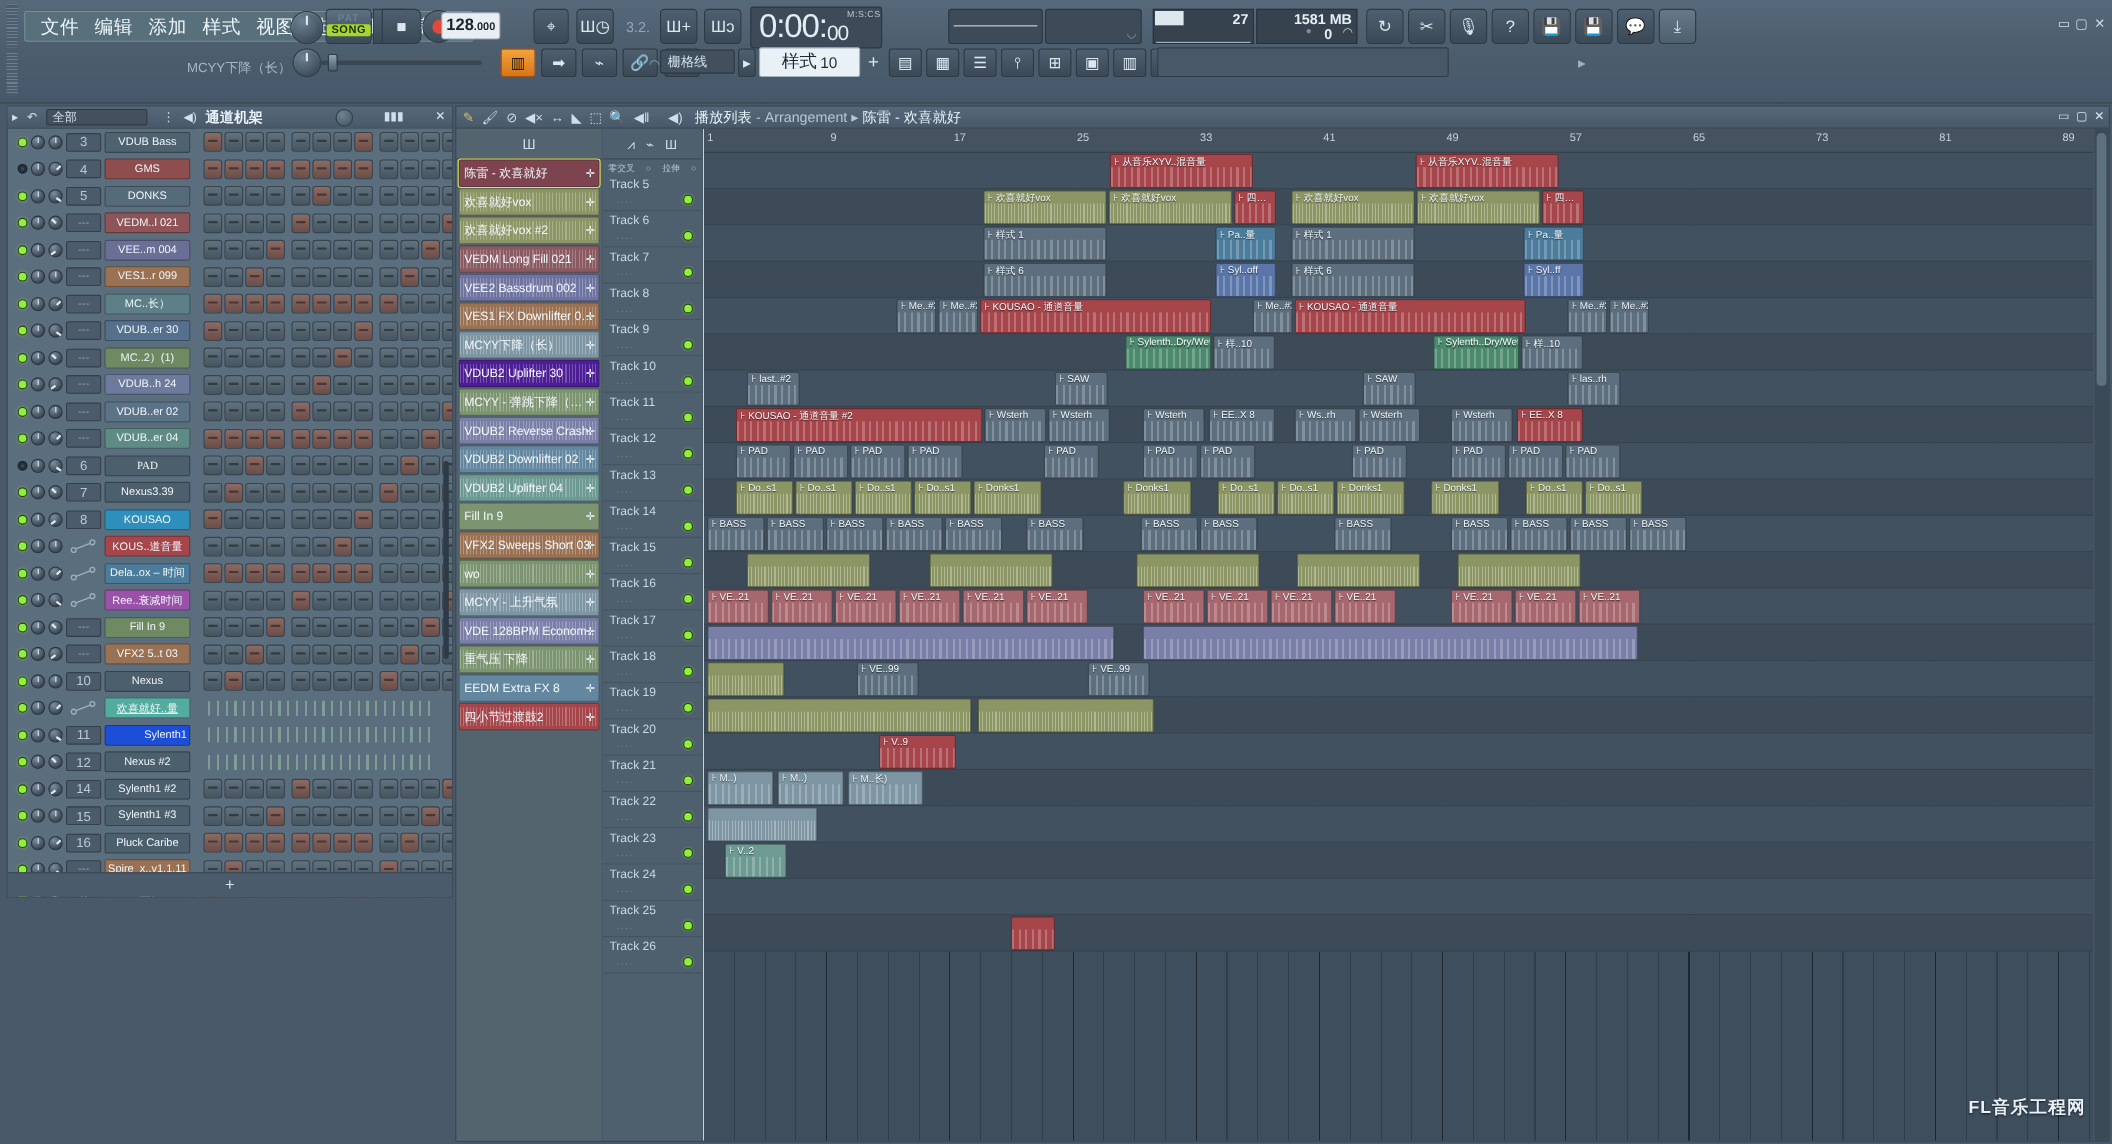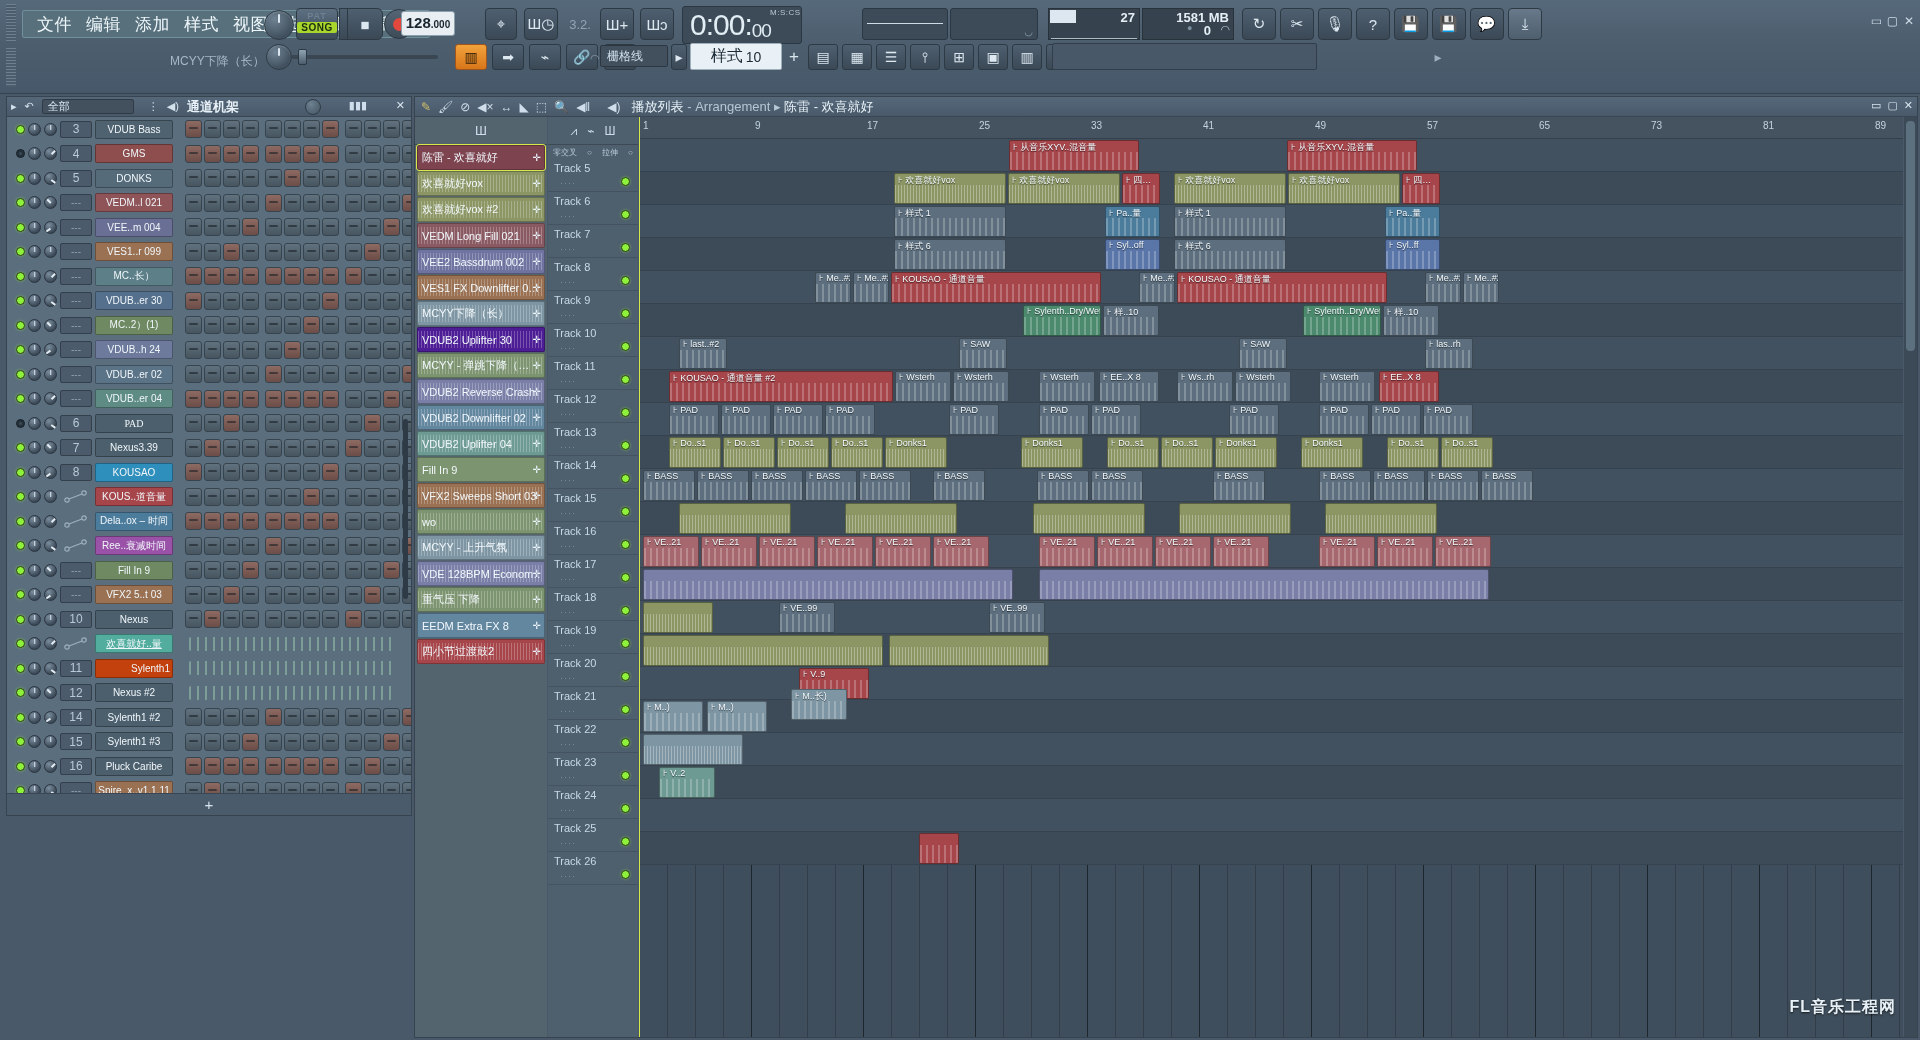--- a/index.html
+++ b/index.html
@@ -504,21 +504,21 @@
                 <line x1="6" y1="9" x2="19" y2="4" stroke="#9cb0bf" stroke-width="1.2"></line>
               </svg>
             </div>
             <div class="chname" style="background: rgb(82, 173, 158); text-decoration: underline;">欢喜就好..量</div>
           </div>
           <div class="chrow">
             <div class="led"></div>
             <div class="miniknob k-c"></div>
             <div class="miniknob k-r"></div>
             <div class="chnum">11</div>
-            <div class="chname" style="background: #c2410c; padding-left: 33px;">Sylenth1</div>
+            <div class="chname" style="background: #1d4ed8; padding-left: 33px;">Sylenth1</div>
           </div>
           <div class="chrow">
             <div class="led"></div>
             <div class="miniknob k-c"></div>
             <div class="miniknob k-b"></div>
             <div class="chnum">12</div>
             <div class="chname" style="background: rgb(76, 95, 109);">Nexus #2</div>
           </div>
           <div class="chrow">
             <div class="led"></div>
@@ -1792,21 +1792,21 @@
             <div class="lbl">⊦ V..9</div>
           </div>
           <div class="clip" style="left: 4px; width: 60px; top: 562px; background: rgb(126, 150, 163);">
             <div class="body notebg"></div>
             <div class="lbl">⊦ M..)</div>
           </div>
           <div class="clip" style="left: 68px; width: 60px; top: 562px; background: rgb(126, 150, 163);">
             <div class="body notebg"></div>
             <div class="lbl">⊦ M..)</div>
           </div>
-          <div class="clip" style="left: 132px; width: 56px; top: 550px; background: rgb(126, 150, 163); margin-left: 20px;">
+          <div class="clip" style="left: 132px; width: 68px; top: 562px; background: rgb(126, 150, 163);">
             <div class="body notebg"></div>
             <div class="lbl">⊦ M..长)</div>
           </div>
           <div class="clip" style="left: 4px; width: 100px; top: 595px; background: rgb(126, 150, 163);">
             <div class="body wavebg"></div>
           </div>
           <div class="clip" style="left: 20px; width: 56px; top: 628px; background: rgb(109, 154, 146);">
             <div class="body notebg"></div>
             <div class="lbl">⊦ V..2</div>
           </div>

